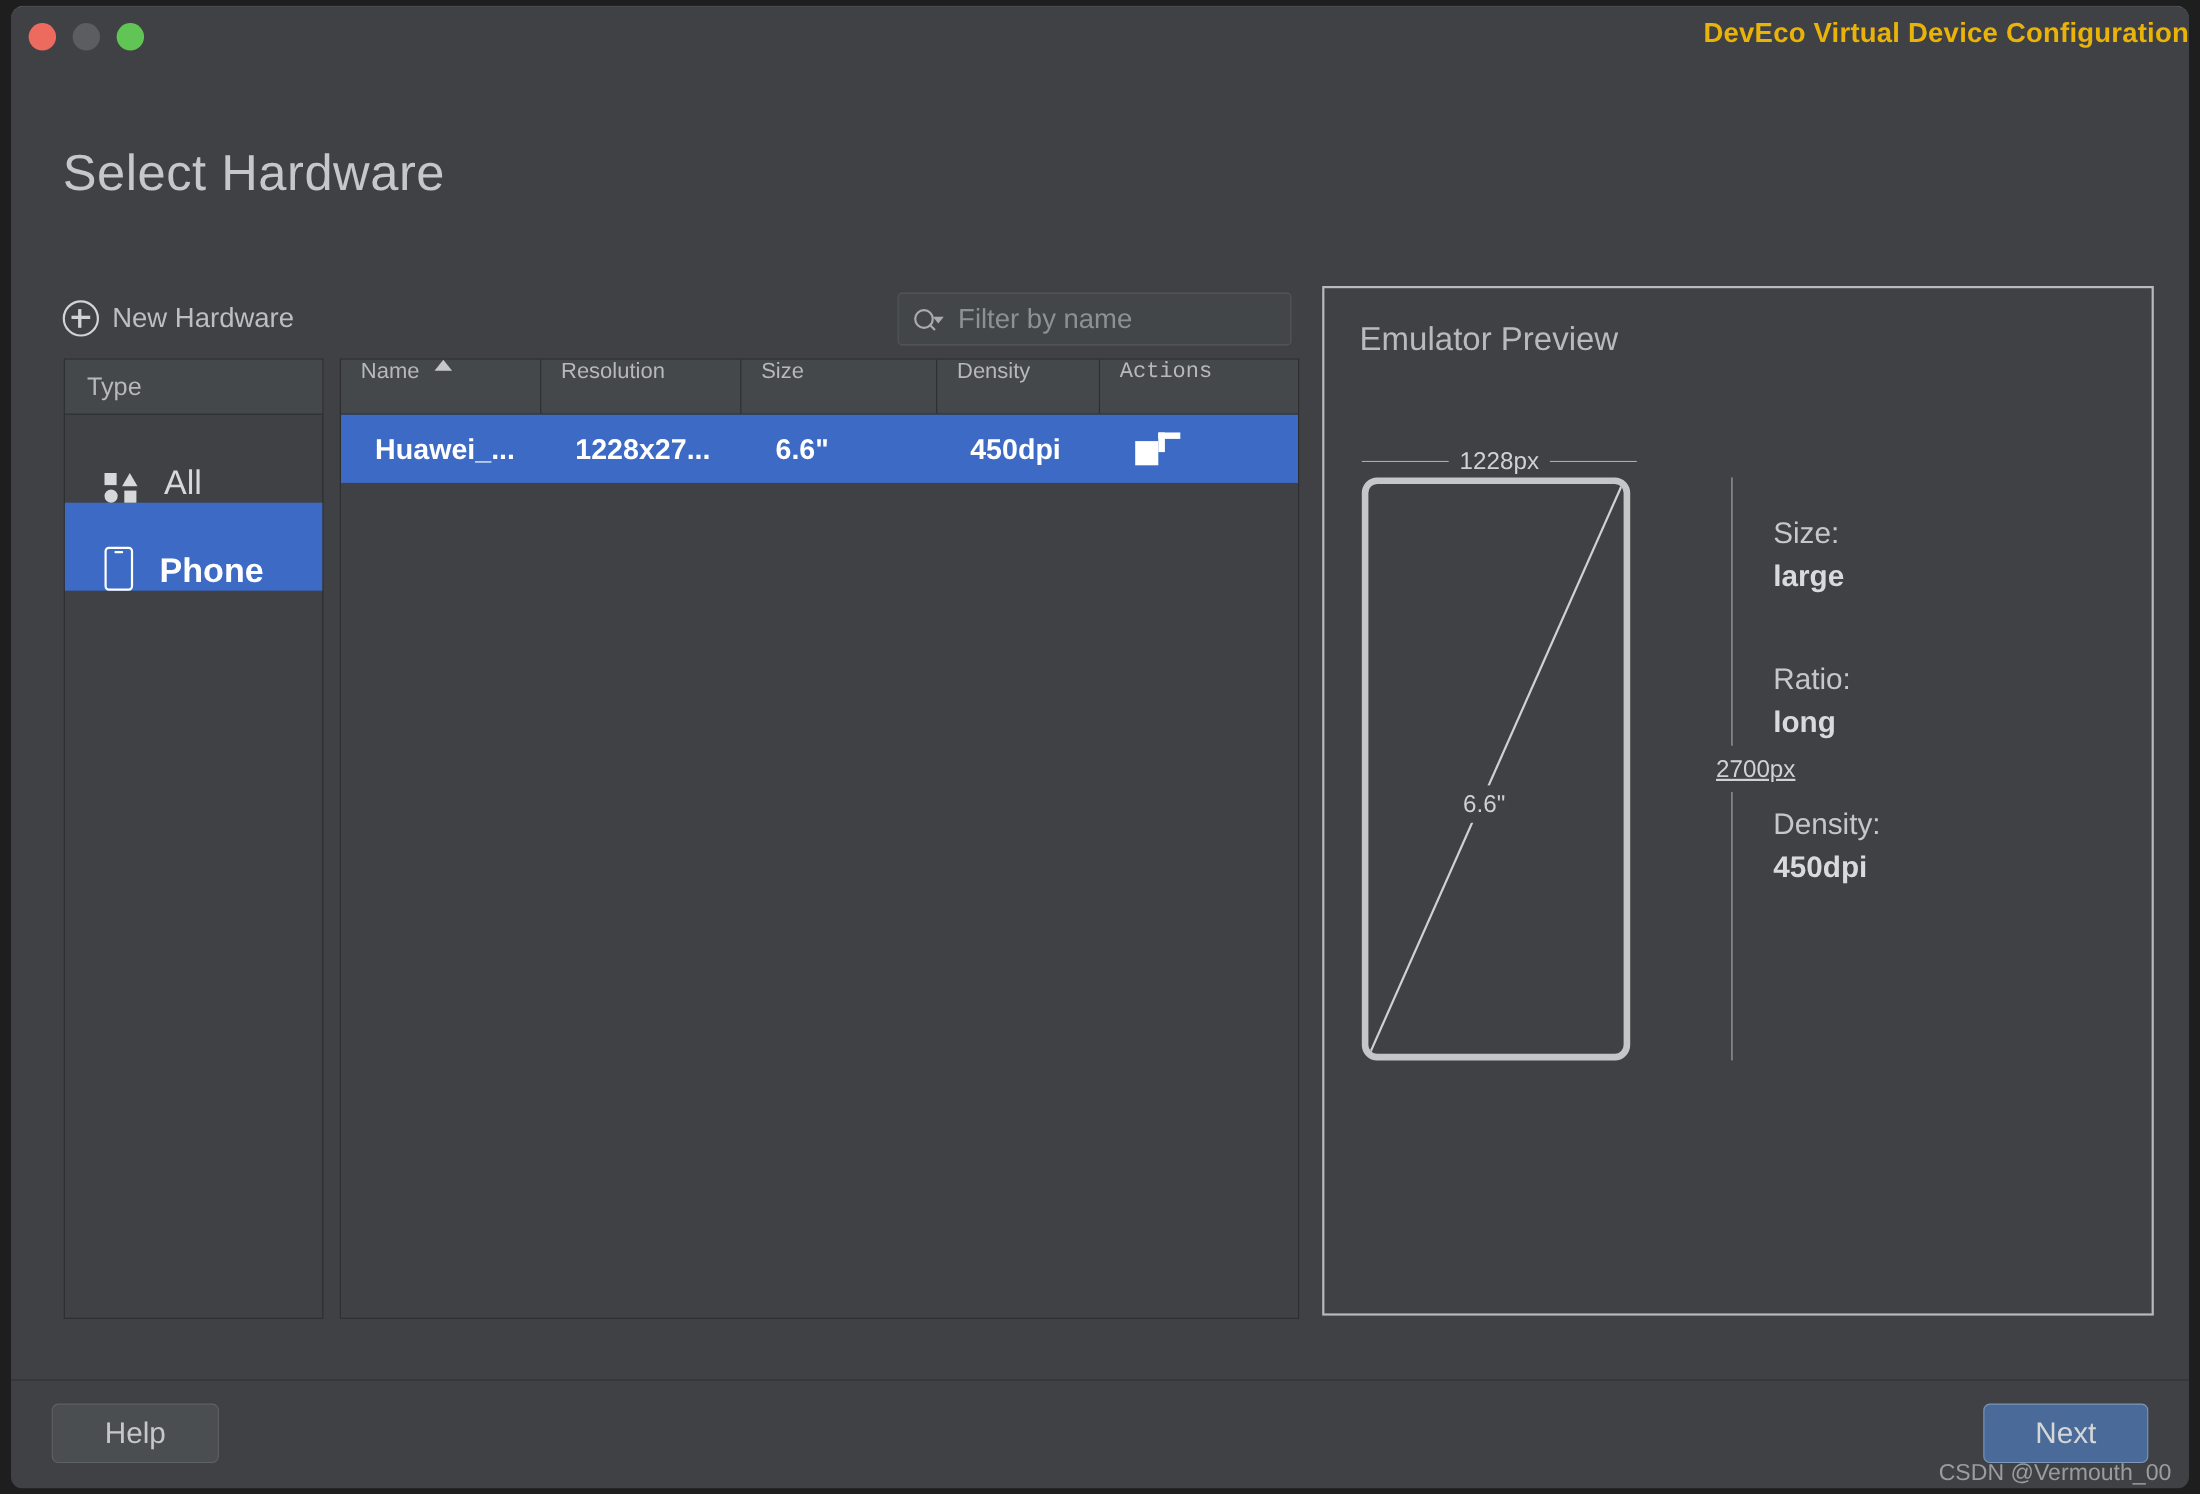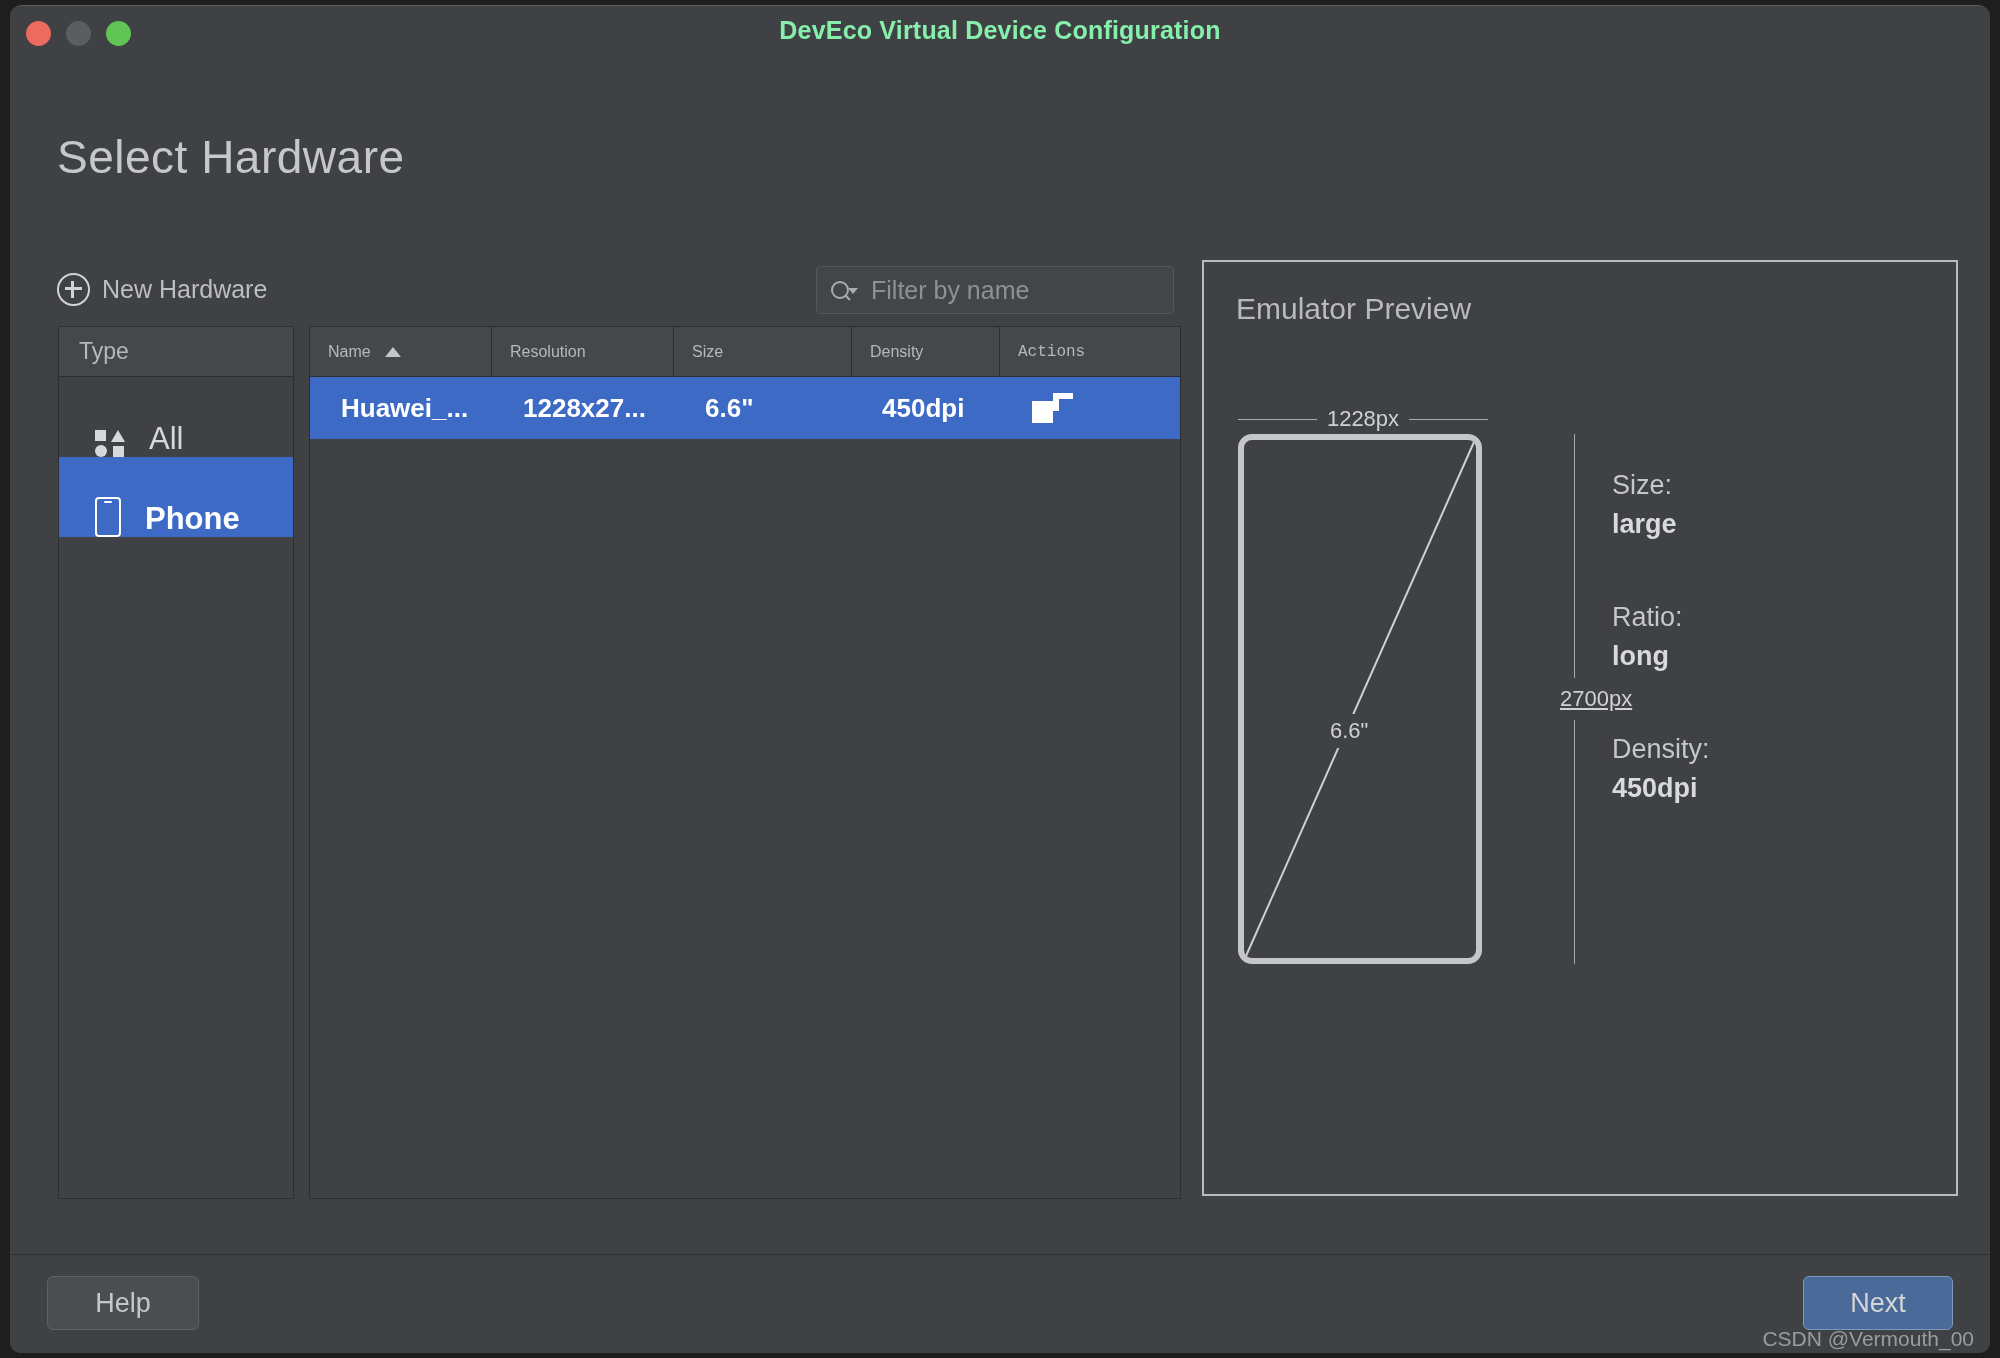--- a/index.html
+++ b/index.html
@@ -49,24 +49,24 @@
     border-radius: 50%;
   }
   .light.close   { background: #ec6a5e; }
   .light.min     { background: #5b5d60; }
   .light.max     { background: #61c555; }
 
   .title {
     position: absolute;
     left: 0; right: 0;
     top: 10px;
-    text-align: center;
+    text-align: right;
     font-size: 25px;
     font-weight: bold;
-    color: #86efac;
+    color: #eab308;
     letter-spacing: 0.2px;
   }
 
   
   .page-title {
     position: absolute;
     left: 47px;
     top: 124px;
     font-size: 46px;
     color: #c6c7c8;
@@ -260,24 +260,23 @@
     display: flex;
     height: 50px;
     box-sizing: border-box;
     border-bottom: 1px solid #2c2e30;
     background: #45484b;
   }
   .th {
     box-sizing: border-box;
     border-right: 1px solid #2c2e30;
     display: flex;
-    align-items: center;
     padding-left: 18px;
     color: #b6b8ba;
-    font-size: 16px;
+    font-size: 20px;
     cursor: default;
     gap: 14px;
   }
   .th:last-child { border-right: none; font-family: Liberation Mono, monospace; }
   .c-name   { width: 182px; }
   .c-res    { width: 182px; }
   .c-size   { width: 178px; }
   .c-dens   { width: 148px; }
   .c-act    { width: 180px; }
 

